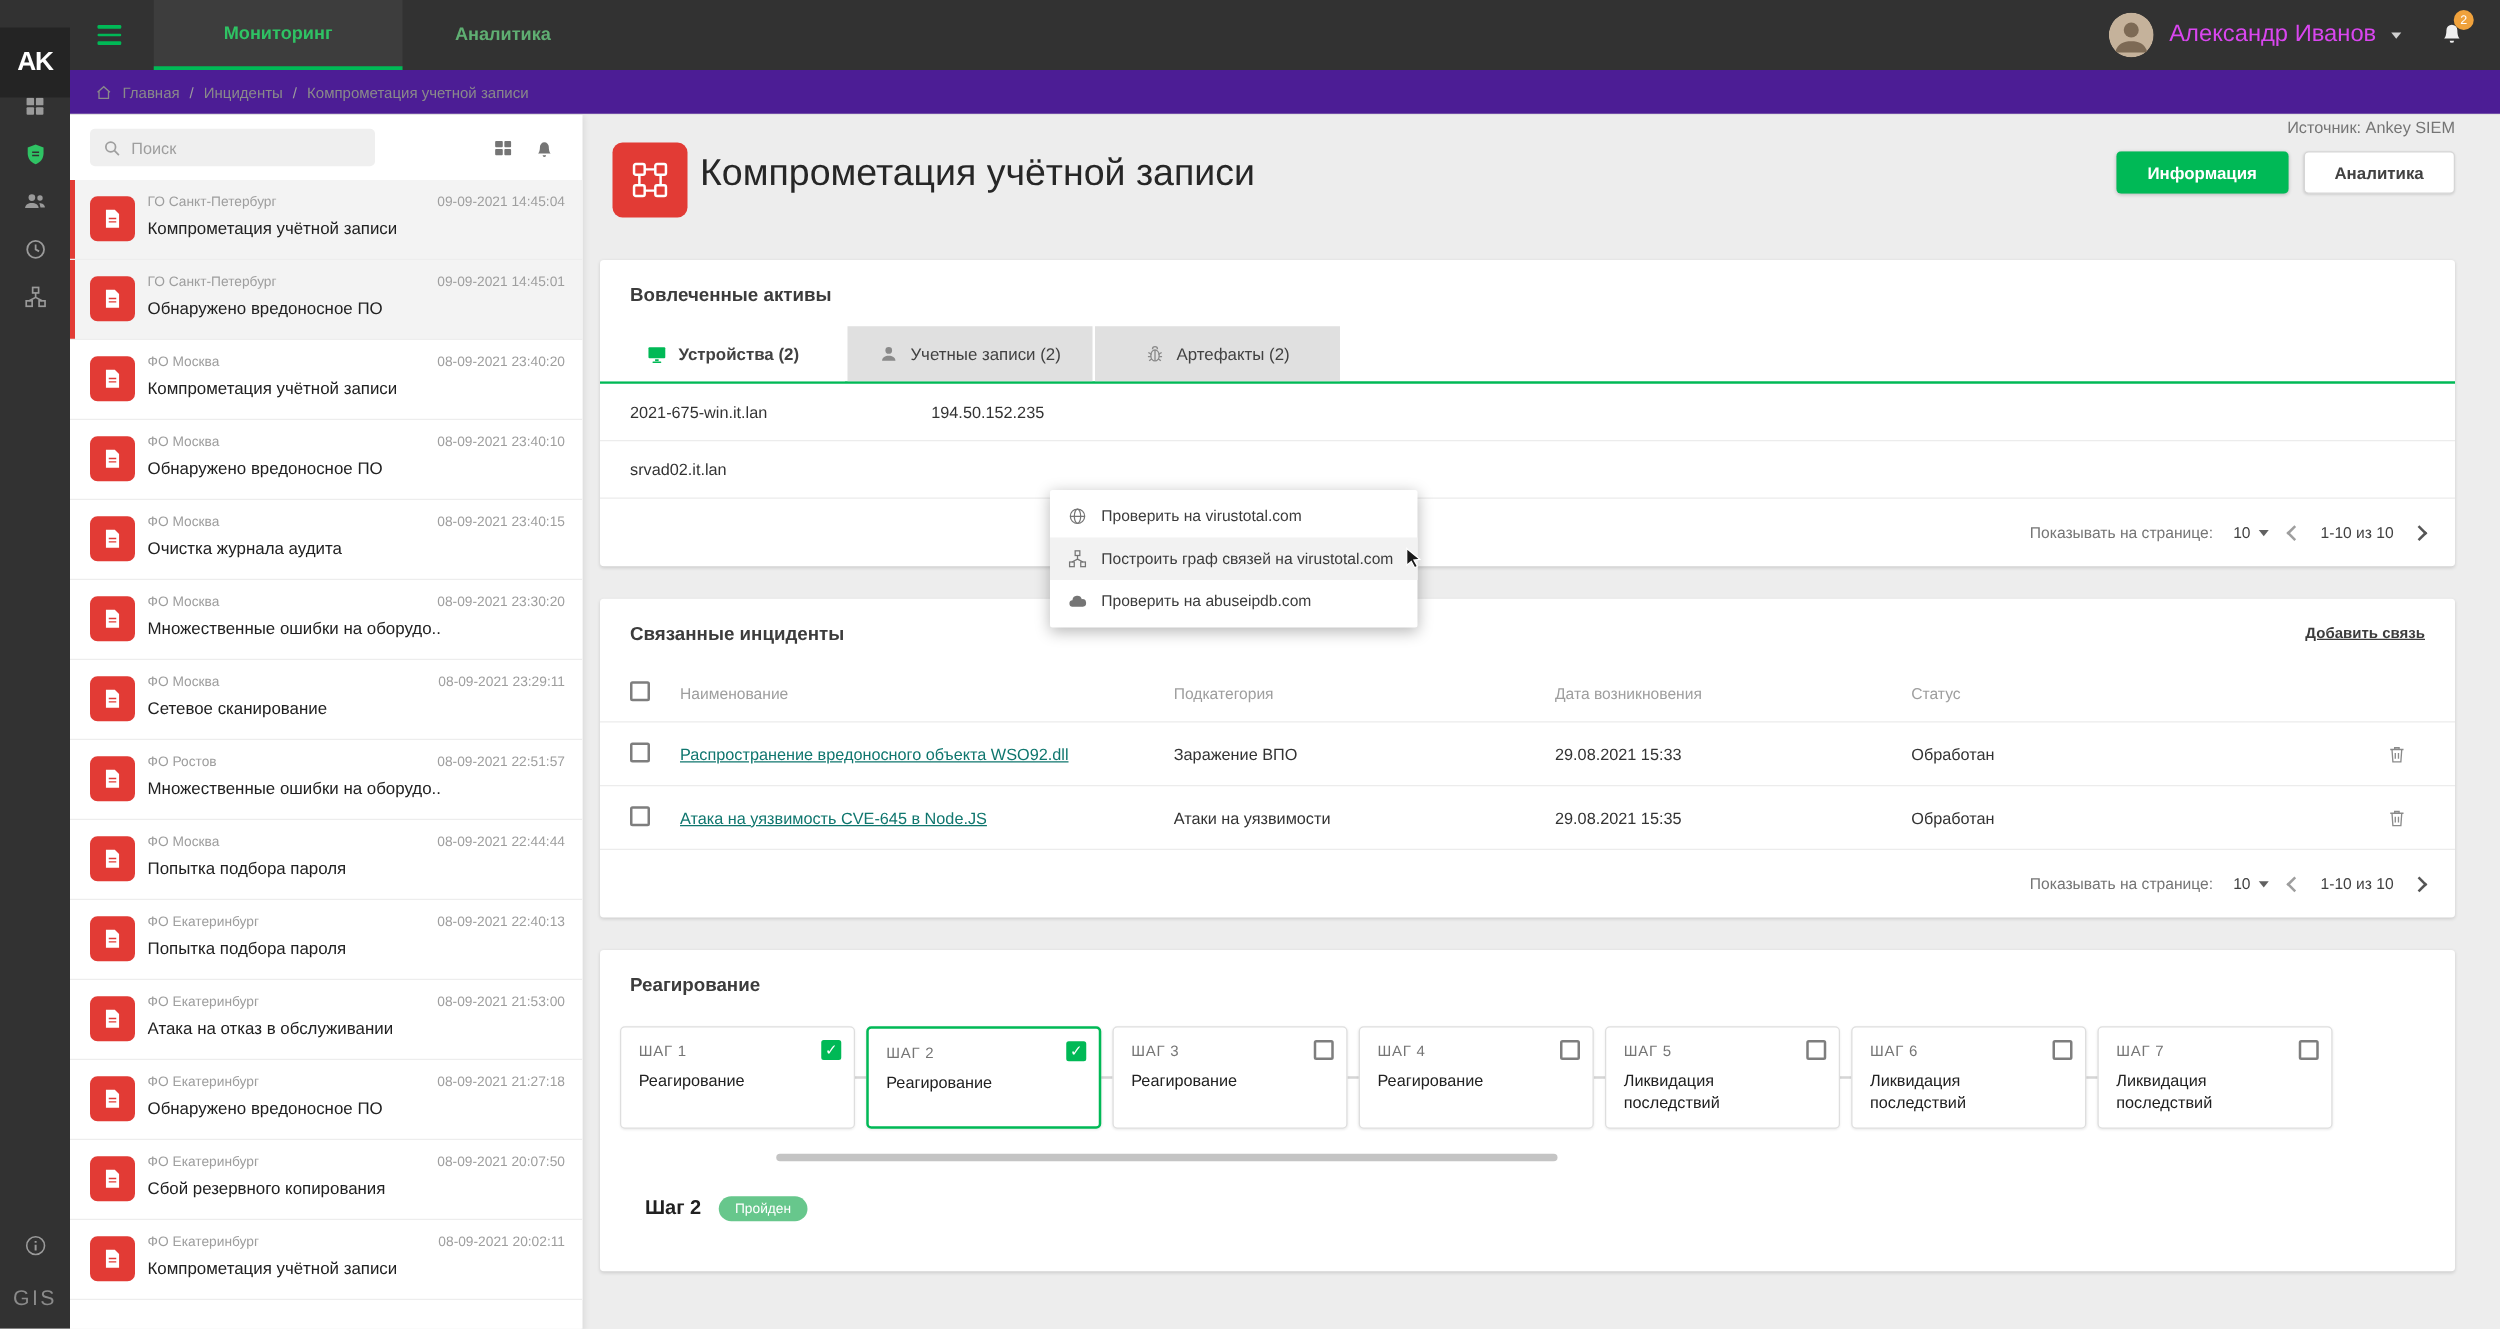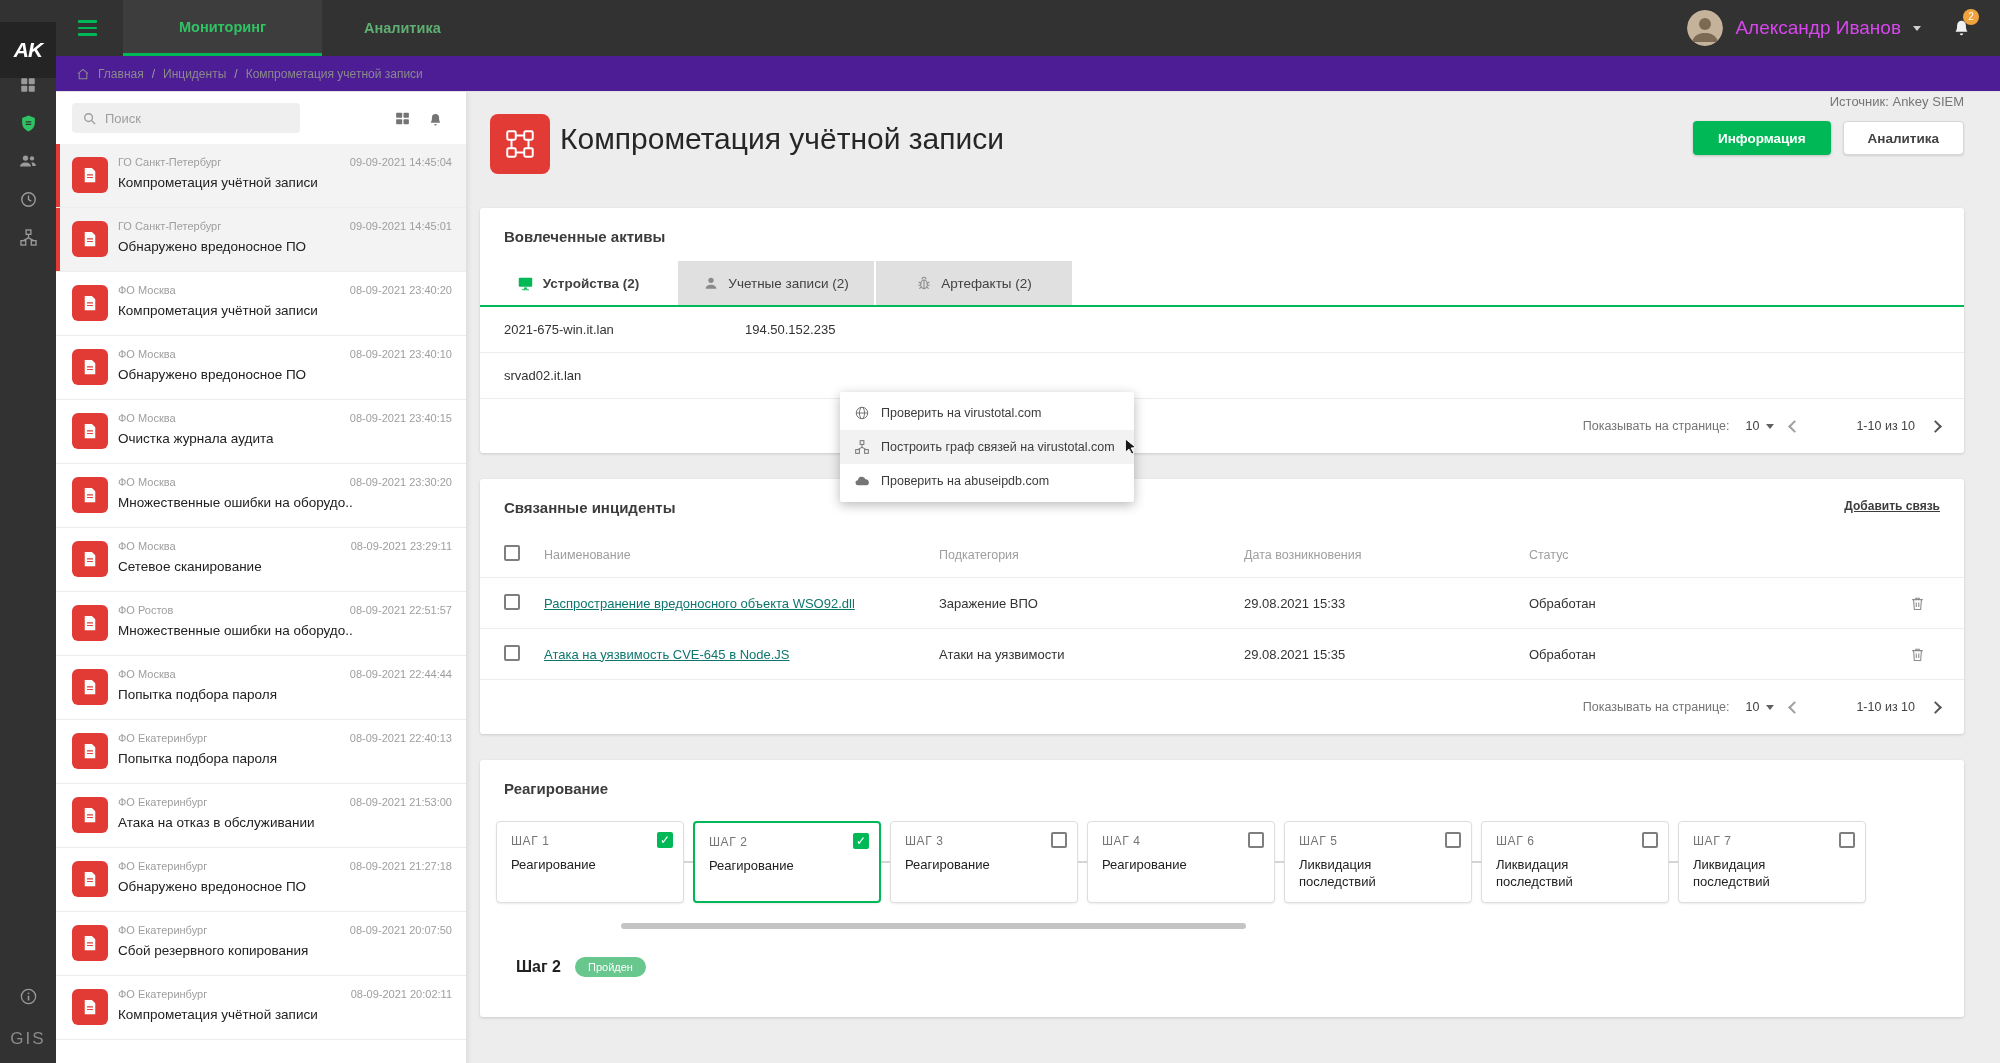--- a/index.html
+++ b/index.html
@@ -1,21 +1,21 @@
 <!DOCTYPE html>
 <html><head>
 <meta charset="utf-8">
 <style>
   * { margin:0; padding:0; box-sizing:border-box; }
   html,body { width:2000px; height:1063px; overflow:hidden; }
   body { position:relative; font-family:"Liberation Sans", sans-serif; background:#ededed; }
 
   
   .topbar { position:absolute; left:0; top:0; width:2000px; height:56px; background:#323232; display:flex; align-items:center; z-index:30; }
-  .logo-box { width:56px; height:56px; background:#242424; color:#fff; display:flex; align-items:center; justify-content:center; font-weight:bold; font-style:italic; font-size:21px; letter-spacing:-1px; flex:none;margin-top:44px; }
+  .logo-box { width:56px; height:56px; background:#242424; color:#fff; display:flex; align-items:center; justify-content:center; font-weight:bold; font-size:21px; letter-spacing:-1px; flex:none;margin-top:44px; }
   .hamburger { margin:0 26px 0 22px; display:flex; flex-direction:column; gap:4px; cursor:pointer; }
   .hamburger span { width:19px; height:2.5px; background:#00b956; border-radius:1px; }
   .top-tab { height:56px; display:flex; align-items:center; padding:0 42px; font-size:14.5px; font-weight:bold; color:#5fae72; cursor:pointer; }
   .top-tab.active { background:#3d3d3d; color:#2fc364; border-bottom:3px solid #00b956; padding:0 56px; }
   .user-area { margin-left:auto; display:flex; align-items:center; gap:12px; padding-right:28px; }
   .avatar { width:36px; height:36px; border-radius:50%; overflow:hidden; flex:none; cursor:pointer; }
   .username { color:#d946ef; font-size:19px; cursor:pointer;text-align:center; }
   .u-caret { width:0; height:0; border-left:4.5px solid transparent; border-right:4.5px solid transparent; border-top:5px solid #d0d0d0; display:inline-block; cursor:pointer; }
   .bell-wrap { position:relative; margin-left:18px; cursor:pointer; }
   .bell-badge { position:absolute; top:-7px; right:-7px; min-width:16px; height:16px; background:#f0a23c; border-radius:8px; color:#fff; font-size:10px; display:flex; align-items:center; justify-content:center; padding:0 4px; }
@@ -83,21 +83,21 @@
   .ahead, .arow { display:grid; grid-template-columns:241px 220px 253px 1fr; padding:0 24px; align-items:center; }
   .ahead { height:42px; color:#9e9e9e; font-size:12.5px; border-bottom:1px solid #ececec; }
   .arow { height:46px; border-bottom:1px solid #ececec; font-size:13px; color:#333; cursor:pointer; }
 
   .pagination { display:flex; align-items:center; justify-content:flex-end; gap:16px; padding:20px 24px; font-size:12.5px; color:#757575; }
   .pg-select { display:inline-flex; align-items:center; gap:7px; cursor:pointer; color:#424242; }
   .pg-caret { width:0; height:0; border-left:4px solid transparent; border-right:4px solid transparent; border-top:5px solid #616161; }
   .chev { width:9px; height:9px; border-left:2px solid #555; border-bottom:2px solid #555; display:inline-block; cursor:pointer; }
   .chev.left { transform:rotate(45deg); border-color:#9e9e9e; }
   .chev.right { transform:rotate(-135deg); }
-  .pg-range { color:#424242;margin-left:41px; }
+  .pg-range { color:#424242; }
 
   
   .rhead, .rrow { display:grid; grid-template-columns:40px 395px 305px 285px 1fr 46px; padding:0 24px; align-items:center; }
   .rhead { height:46px; color:#9e9e9e; font-size:12.5px; border-bottom:1px solid #ececec; }
   .rrow { height:51px; border-bottom:1px solid #ececec; font-size:13px; color:#333; }
   .rrow a { color:#0f766e; text-decoration:underline; cursor:pointer; }
   .rtrash { display:flex; justify-content:center; cursor:pointer; }
   .cb { width:16px; height:16px; border:2px solid #7e7e7e; border-radius:2px; background:#fff; display:inline-flex; align-items:center; justify-content:center; cursor:pointer; font-size:12px; line-height:1; }
   .cb.checked { background:#00b956; border-color:#00b956; color:#fff; }
 

